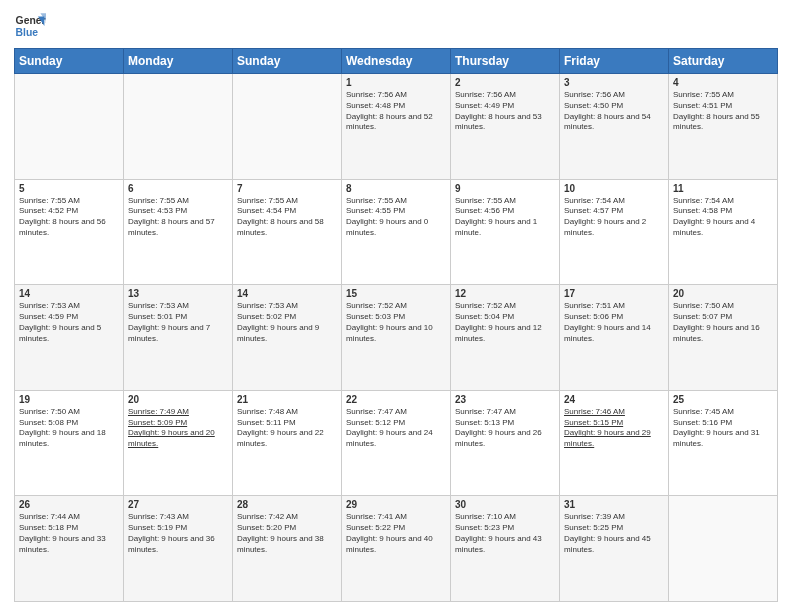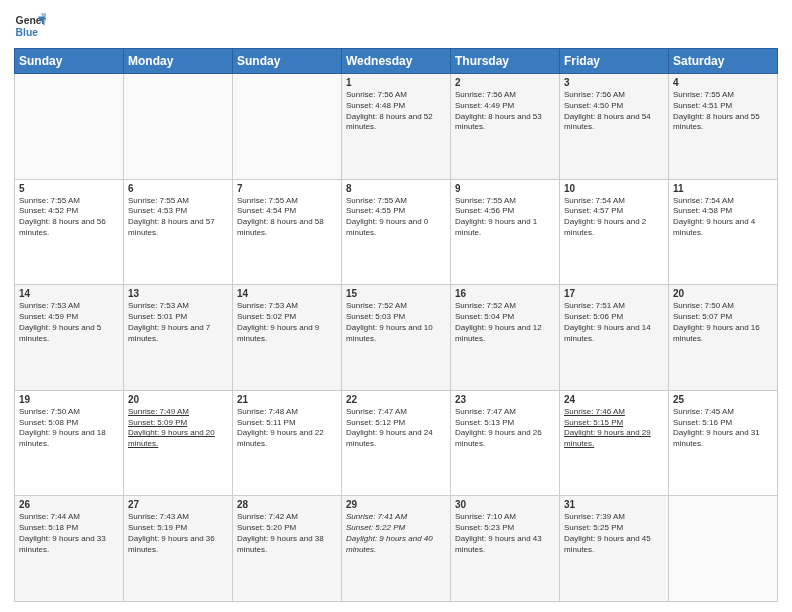--- a/index.html
+++ b/index.html
@@ -214,21 +214,21 @@
 Sunset: 5:02 PM
 Daylight: 9 hours and 9 minutes.</div>
           </td>
           <td>
             <span class="day-number">15</span>
             <div class="day-info" style="white-space: pre-line;">Sunrise: 7:52 AM
 Sunset: 5:03 PM
 Daylight: 9 hours and 10 minutes.</div>
           </td>
           <td>
-            <span class="day-number">16</span>
+            <span class="day-number">12</span>
             <div class="day-info" style="white-space: pre-line;">Sunrise: 7:52 AM
 Sunset: 5:04 PM
 Daylight: 9 hours and 12 minutes.</div>
           </td>
           <td>
             <span class="day-number">17</span>
             <div class="day-info" style="white-space: pre-line;">Sunrise: 7:51 AM
 Sunset: 5:06 PM
 Daylight: 9 hours and 14 minutes.</div>
           </td>
@@ -297,21 +297,21 @@
 Daylight: 9 hours and 36 minutes.</div>
           </td>
           <td>
             <span class="day-number">28</span>
             <div class="day-info" style="white-space: pre-line;">Sunrise: 7:42 AM
 Sunset: 5:20 PM
 Daylight: 9 hours and 38 minutes.</div>
           </td>
           <td>
             <span class="day-number">29</span>
-            <div class="day-info" style="white-space: pre-line; font-style: italic;">Sunrise: 7:41 AM
+            <div class="day-info" style="white-space: pre-line;">Sunrise: 7:41 AM
 Sunset: 5:22 PM
 Daylight: 9 hours and 40 minutes.</div>
           </td>
           <td>
             <span class="day-number">30</span>
             <div class="day-info" style="white-space: pre-line;">Sunrise: 7:10 AM
 Sunset: 5:23 PM
 Daylight: 9 hours and 43 minutes.</div>
           </td>
           <td>

